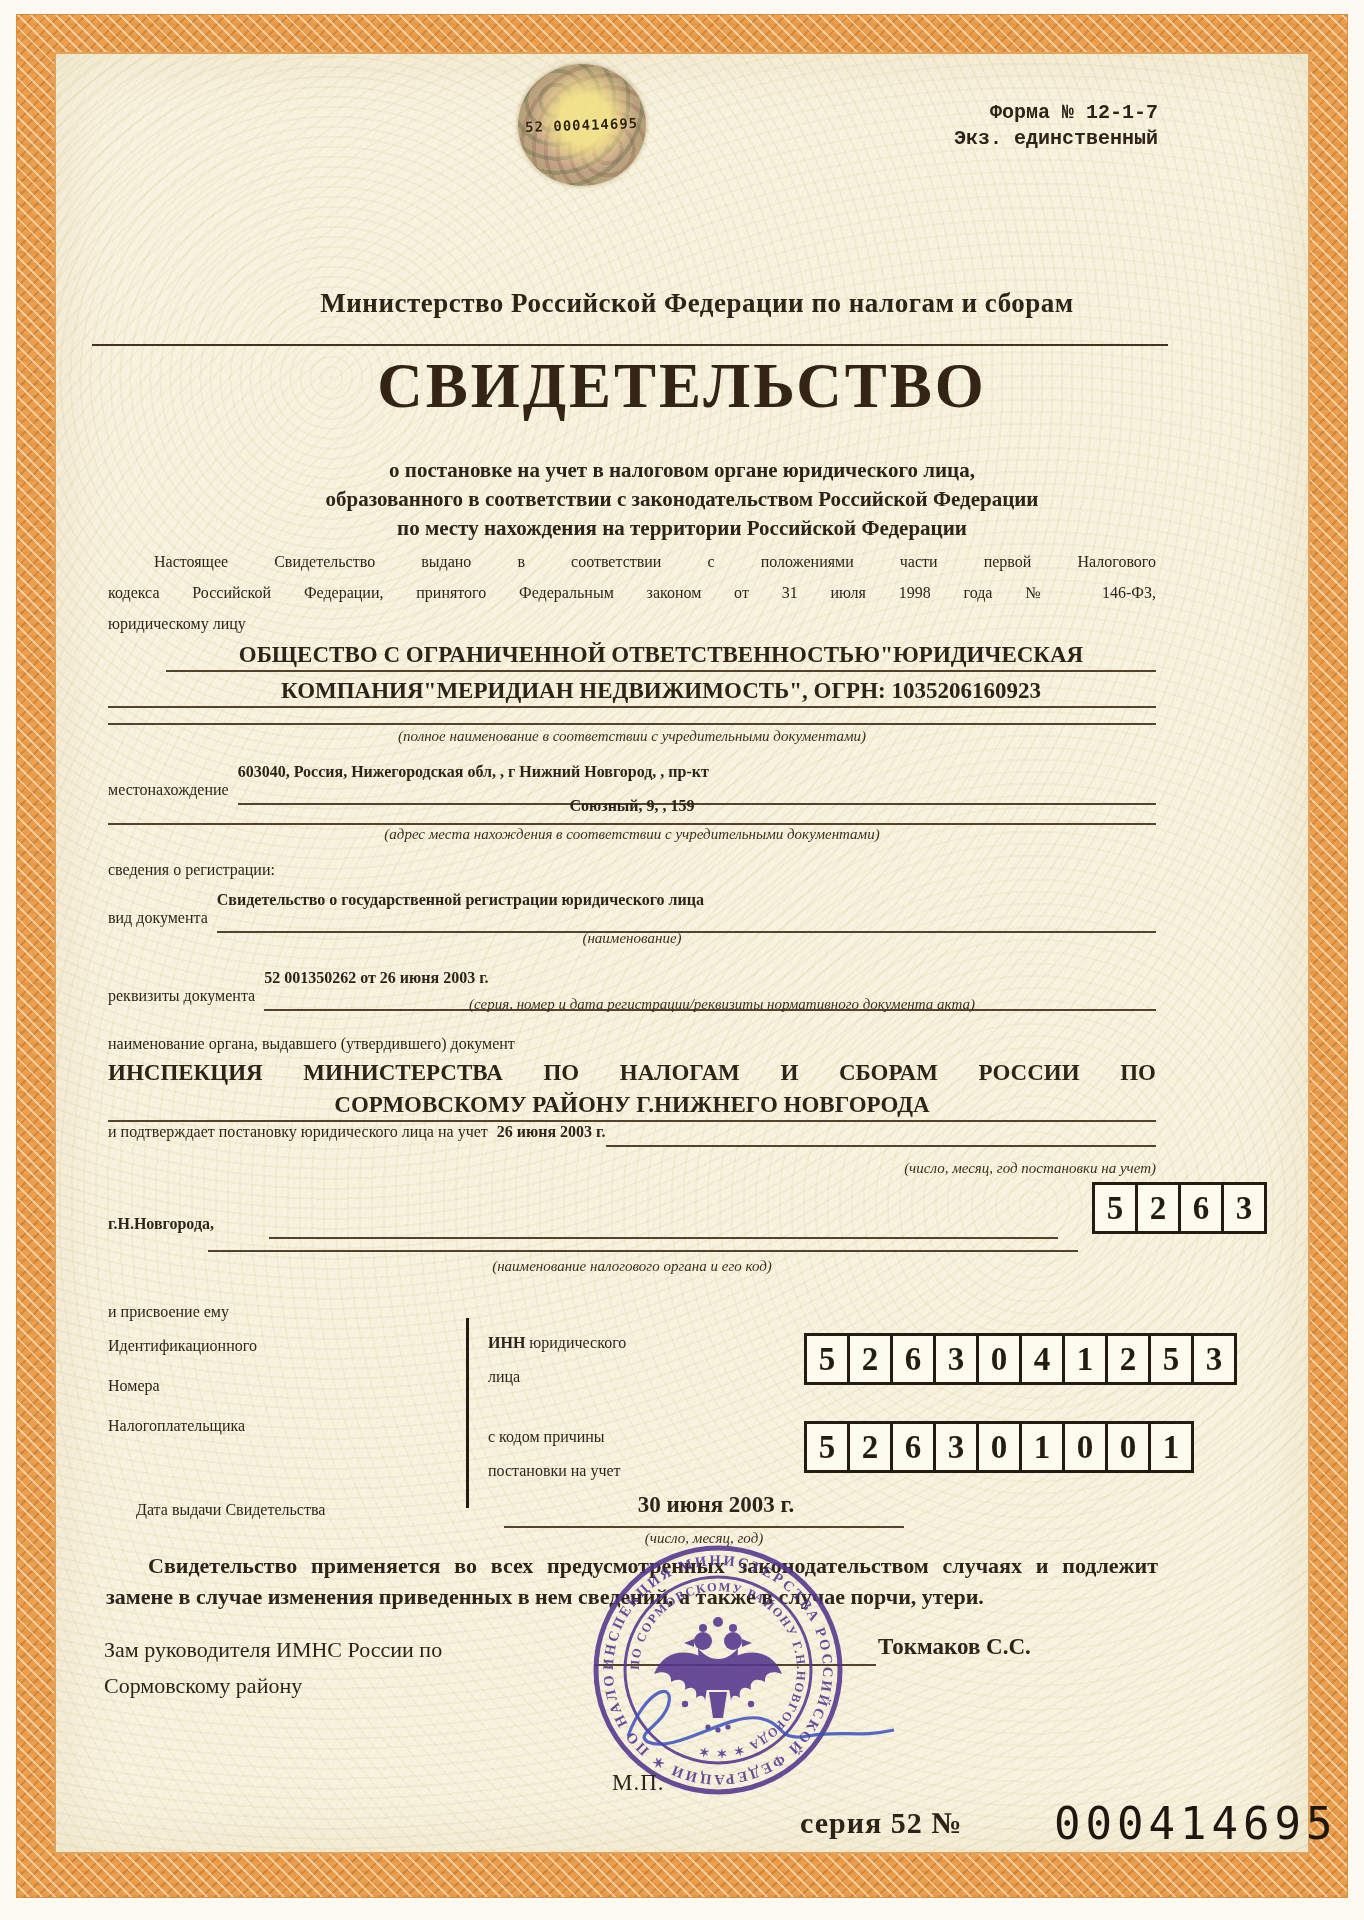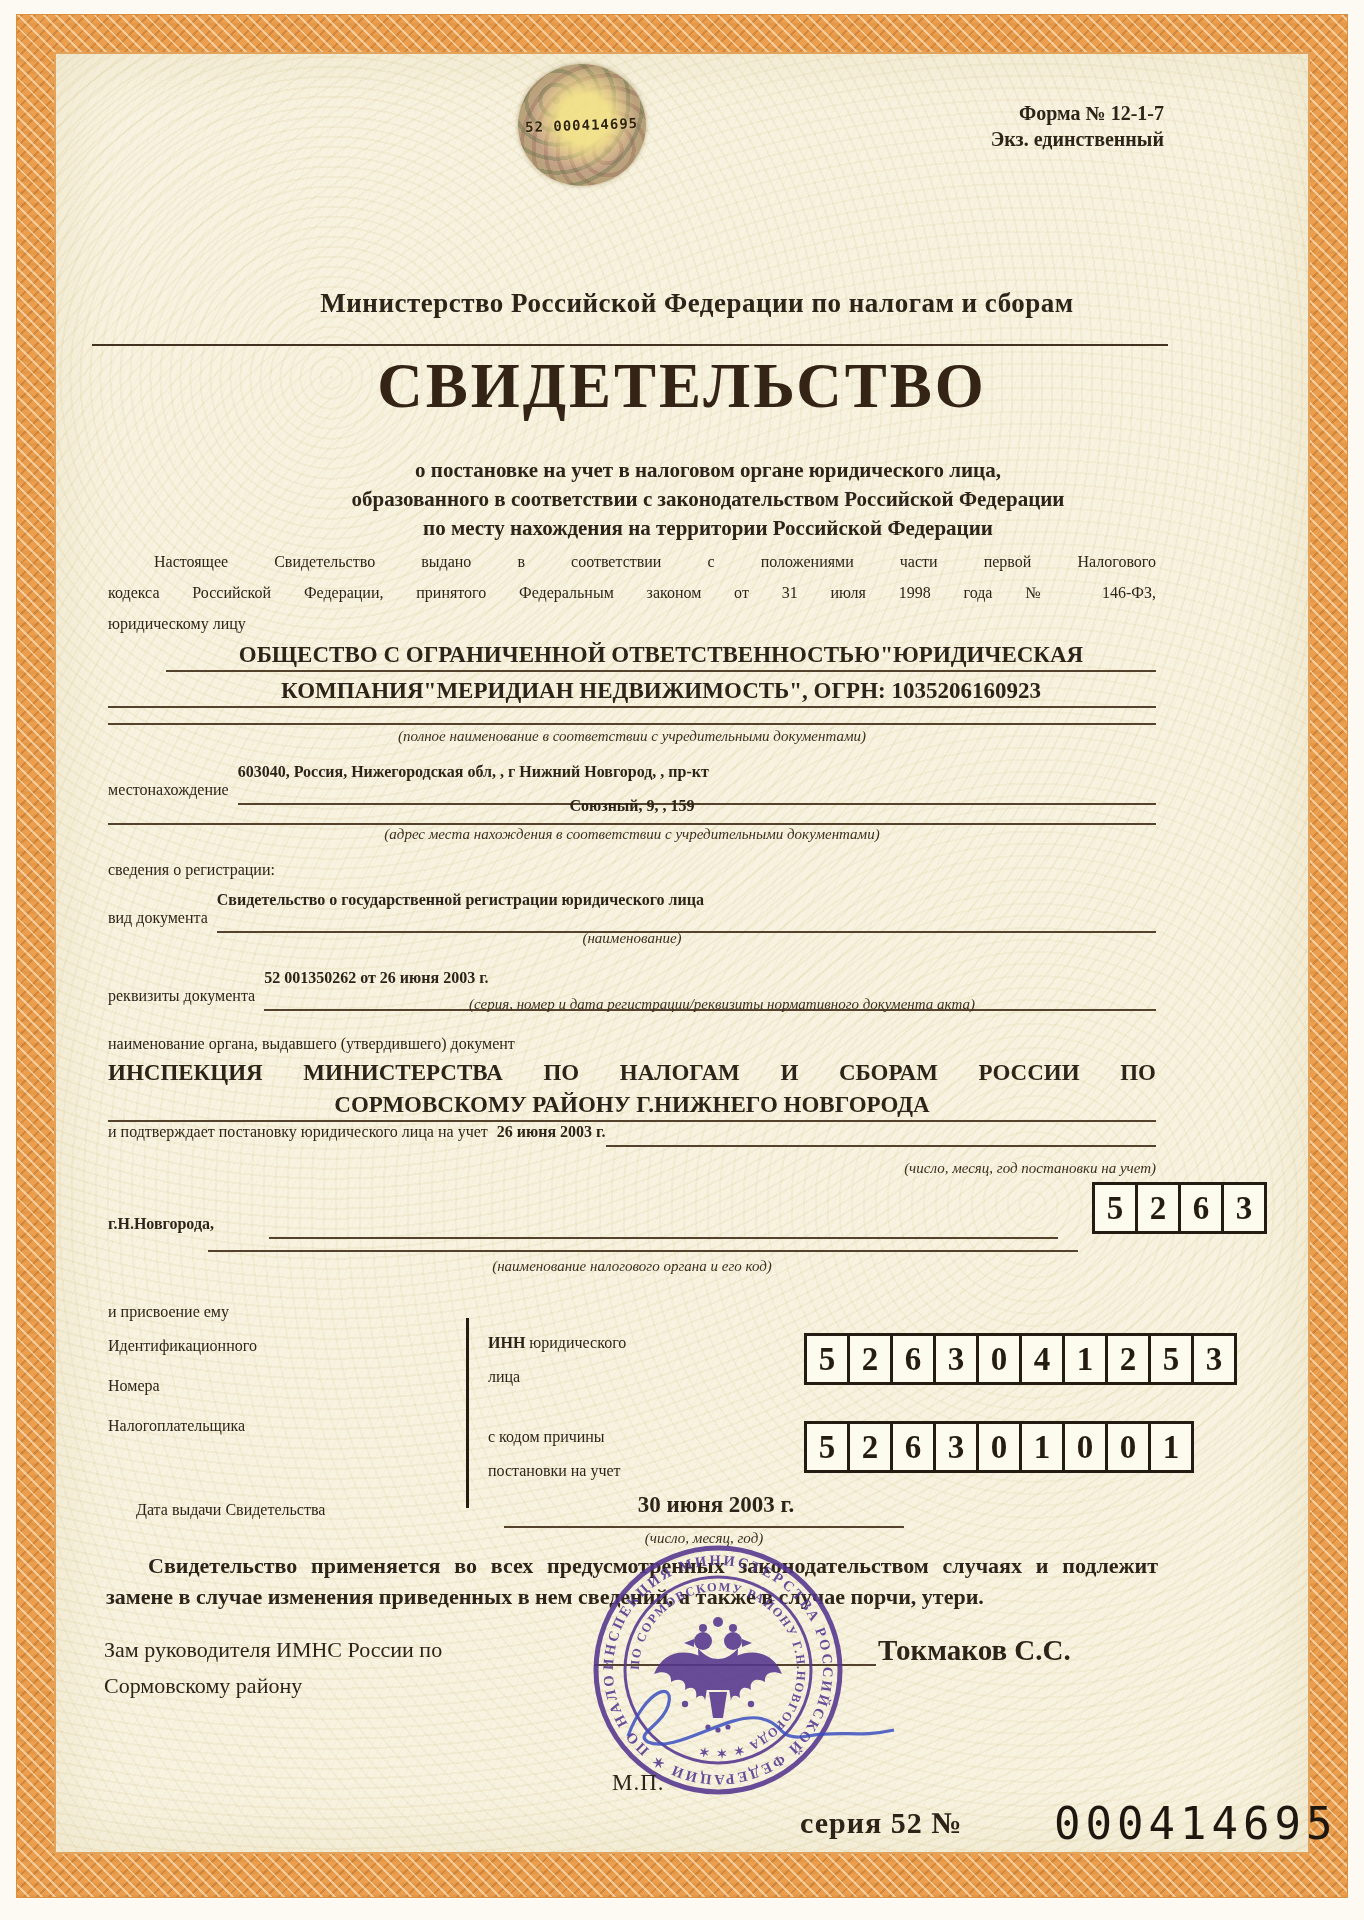--- a/index.html
+++ b/index.html
@@ -61,25 +61,25 @@
       repeating-radial-gradient(circle at 70% 70%, rgba(140,90,80,.30) 0 4px, rgba(140,90,80,0) 4px 12px),
       radial-gradient(ellipse at center, #d9bb90 0%, #c8a48e 45%, #b3a173 75%, #a5906b 100%);
     box-shadow:0 0 4px rgba(120,95,50,.5);
     display:flex;align-items:center;justify-content:center;
   }
   .holo .serial{
     font-family:"DejaVu Sans Mono",monospace;font-size:14px;font-weight:bold;
     color:#2f2410;letter-spacing:1px;transform:rotate(-2deg);
     text-shadow:0 0 2px rgba(255,240,180,.8);
   }
-  .form-note{right:144px;top:46px;font-size:20px;font-weight:bold;line-height:26px;}
+  .form-note{right:150px;top:46px;font-size:20px;font-weight:bold;line-height:26px;font-family:Liberation Mono, monospace;}
   .ministry{left:0;top:234px;width:100%;font-size:27px;font-weight:bold;letter-spacing:.5px;margin-left:15px;}
   .head-rule{left:36px;top:290px;width:1076px;border-bottom:2px solid #42321f;}
   .main-title{left:0;top:296px;width:100%;font-size:63px;font-weight:bold;letter-spacing:3px;color:#3324169;color:#332416;}
-  .subs{left:0;top:402px;width:100%;font-size:21px;font-weight:bold;line-height:29px;padding-left:26px;}
+  .subs{left:0;top:402px;width:100%;font-size:21px;font-weight:bold;line-height:29px;}
   .serialnum{
     font-family:"DejaVu Sans Mono",monospace;font-size:44px;letter-spacing:5px;color:#1d1710;
   }
   .stamp-wrap{left:530px;top:1484px;width:264px;height:264px;opacity:.88;}
   .sig-wrap{left:520px;top:1586px;width:360px;height:150px;}
   .mp{left:556px;top:1716px;font-size:23px;letter-spacing:1px;}
 </style>
 </head>
 <body>
 
@@ -209,21 +209,21 @@
   <div class="abs rule" style="left:448px;top:1472px;width:400px;"></div>
   <div class="abs cap center" style="left:448px;top:1476px;width:400px;">(число, месяц, год)</div>
 
   <div class="abs b" style="left:50px;top:1496px;width:1052px;font-size:22px;line-height:31px;text-align:justify;text-indent:42px;">Свидетельство применяется во всех предусмотренных законодательством случаях и подлежит замене в случае изменения приведенных в нем сведений, а также в случае порчи, утери.</div>
 
   <div class="abs" style="left:48px;top:1578px;font-size:22px;line-height:36px;">
     <div>Зам руководителя  ИМНС России по</div>
     <div>Сормовскому району</div>
   </div>
   <div class="abs rule" style="left:538px;top:1610px;width:282px;"></div>
-  <div class="abs b" style="left:822px;top:1580px;font-size:29px;">Токмаков С.С.</div>
+  <div class="abs b" style="left:822px;top:1580px;font-size:23px;">Токмаков С.С.</div>
 
   <svg class="abs stamp-wrap" viewBox="0 0 264 264">
     <defs>
       <filter id="soft">
           <feGaussianBlur stdDeviation="0.7"></feGaussianBlur>
         </filter>
       <path id="arcO" d="M27,132 A105,105 0 1,1 237,132 A105,105 0 1,1 27,132"></path>
       <path id="arcI" d="M53,132 A79,79 0 1,1 211,132 A79,79 0 1,1 53,132"></path>
     </defs>
     <g filter="url(#soft)" fill="none" stroke="#54368f">

